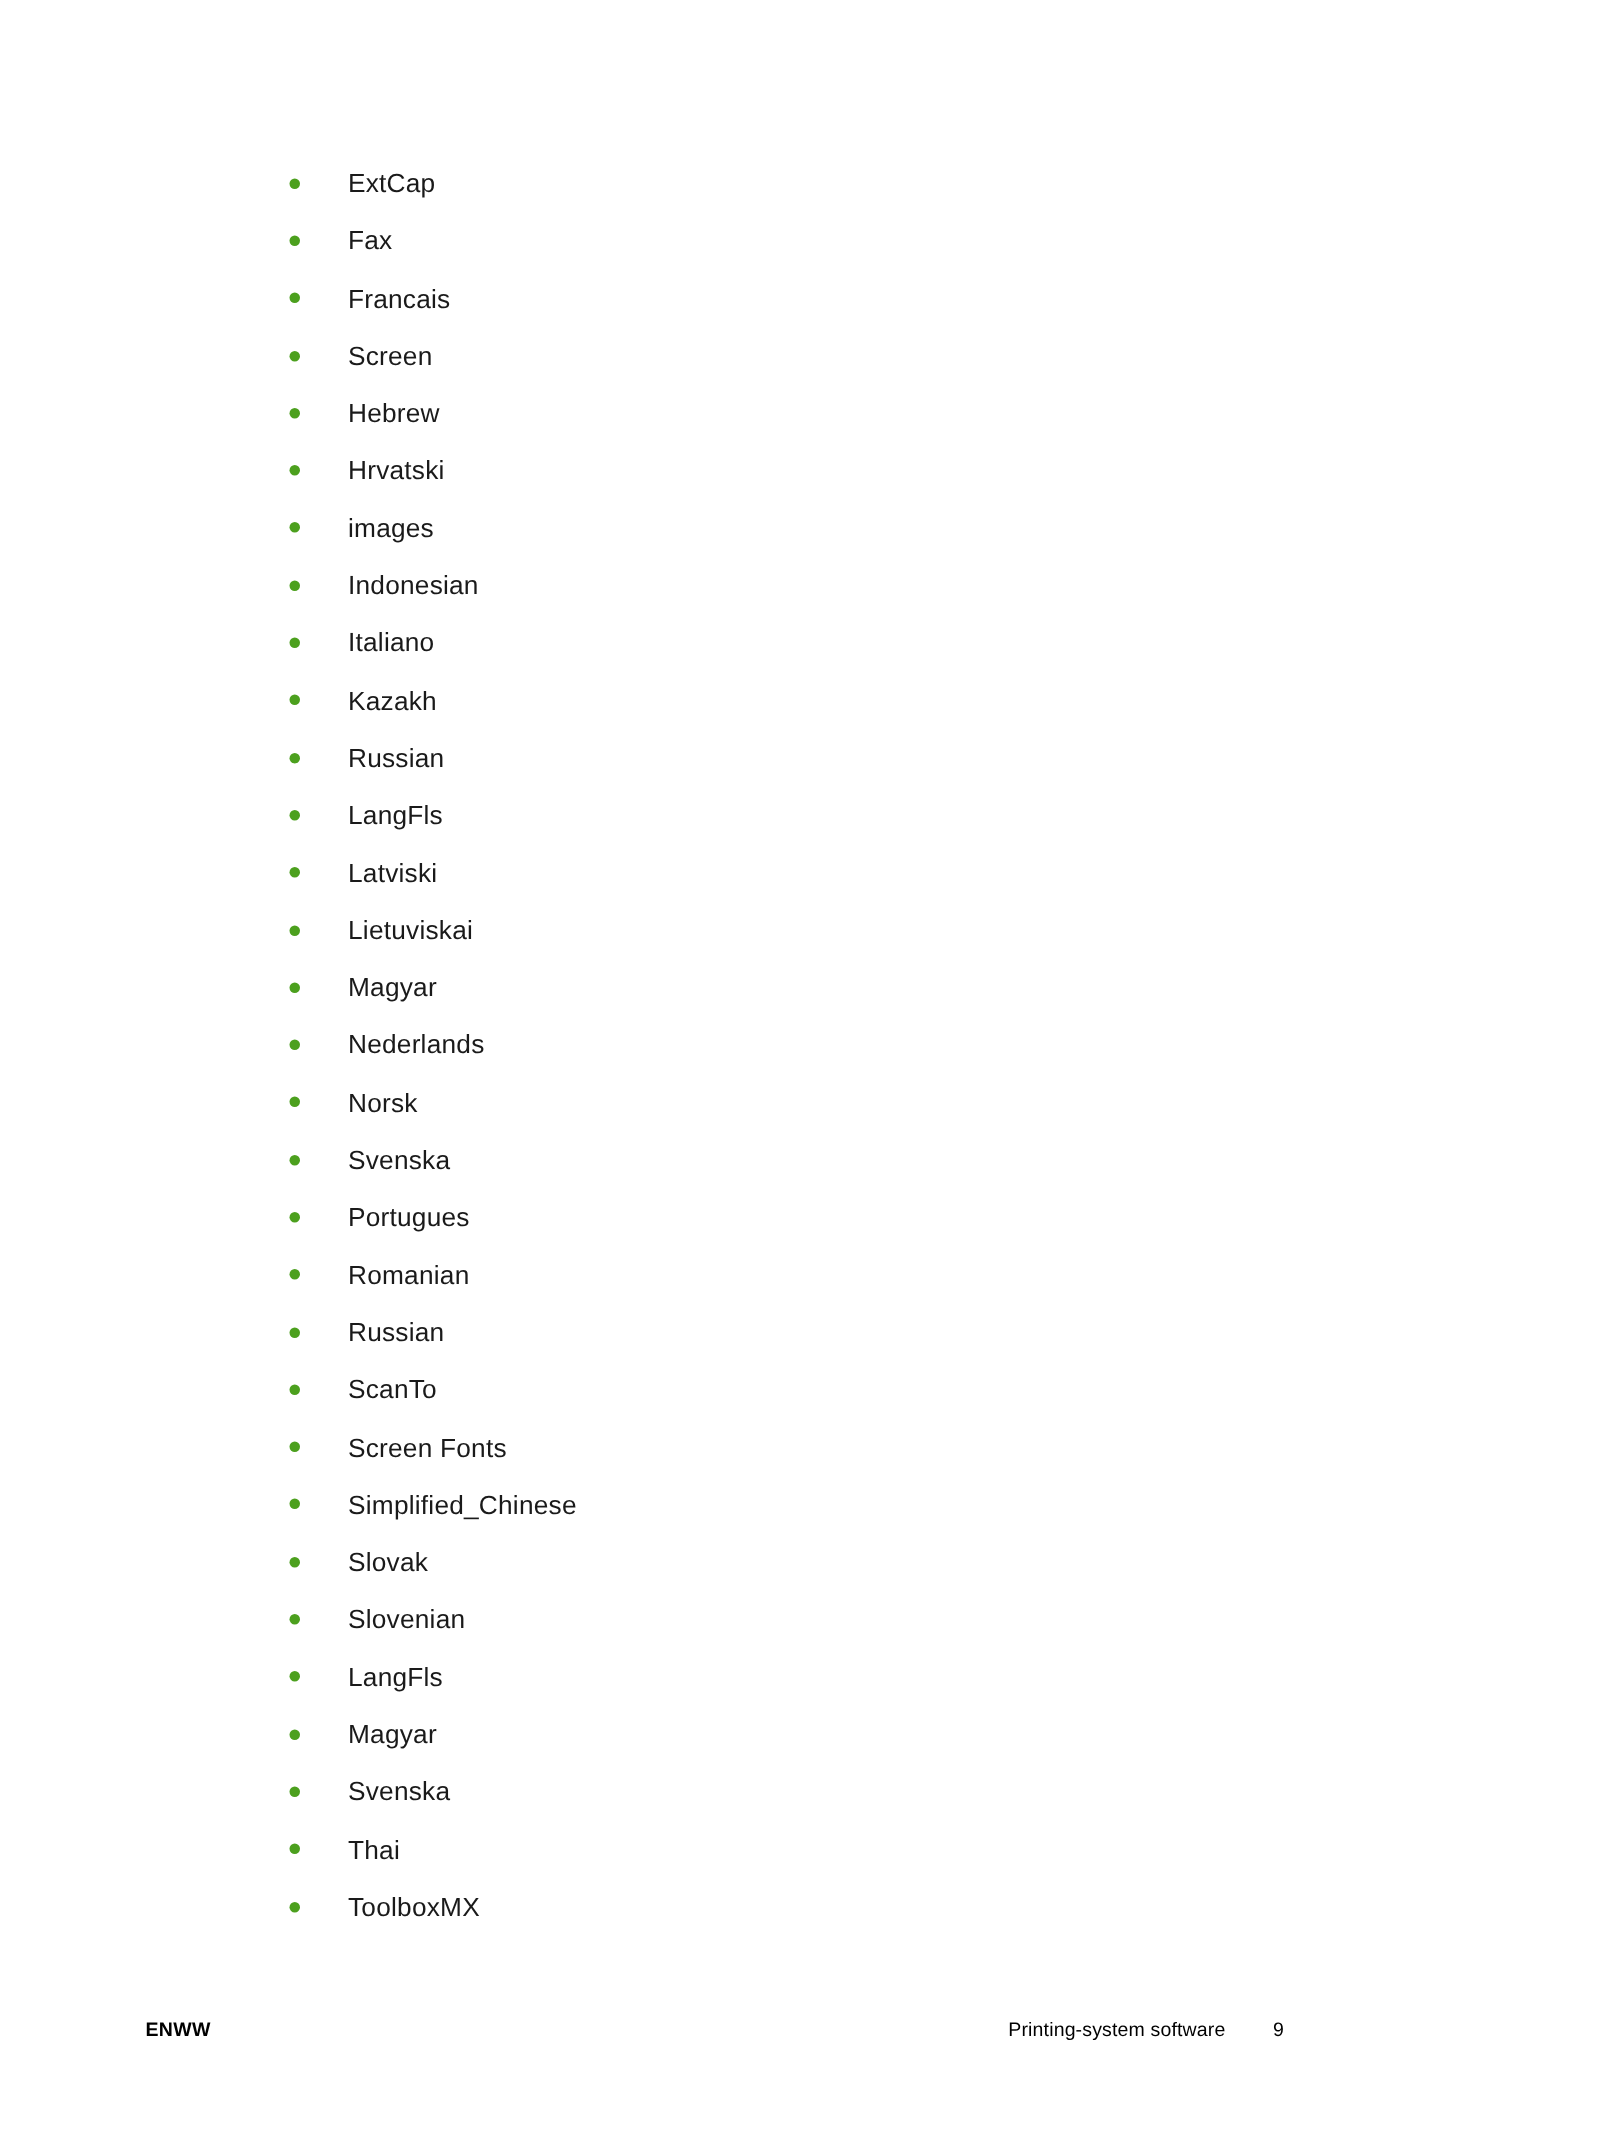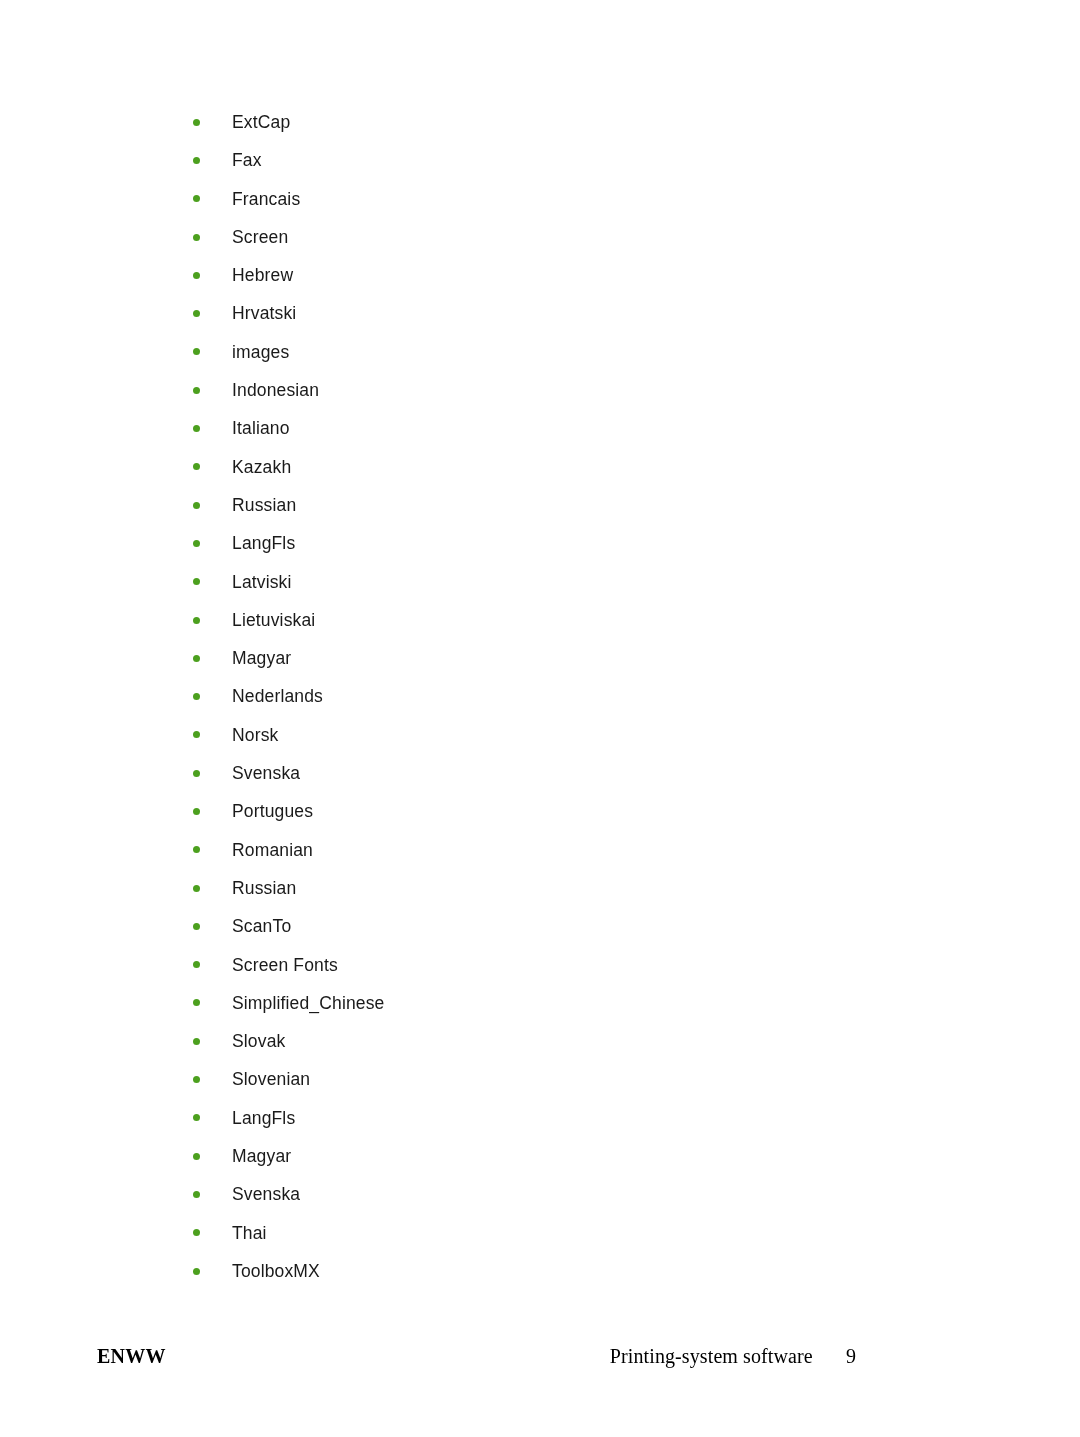--- a/index.html
+++ b/index.html
@@ -66,22 +66,21 @@
     vertical-align: baseline;
   }
 
   
   .footer {
     position: absolute;
     left: 0;
     top: 1345px;
     width: 936px;
     height: 34px;
-    font-size: 20px;
-    font-family: Liberation Serif, serif;
+    font-size: 13px;
   }
 
   .footer-left {
     position: absolute;
     left: 97px;
     top: 0;
     font-weight: bold;
     letter-spacing: 0.2px;
     color: #000000;
   }

